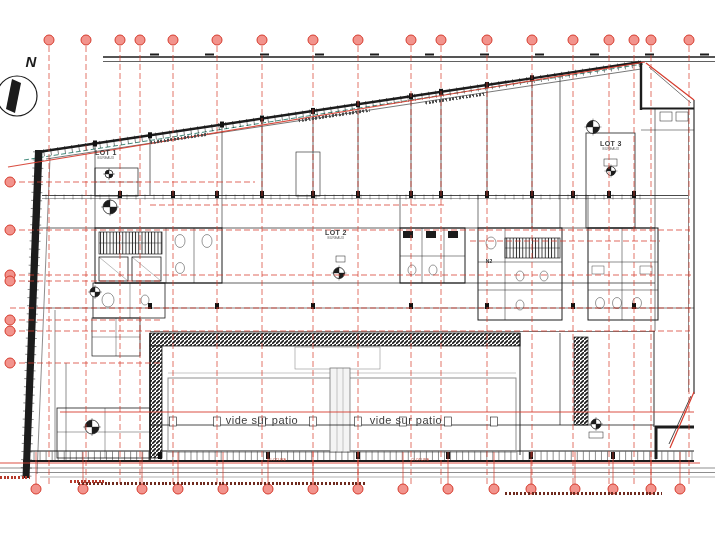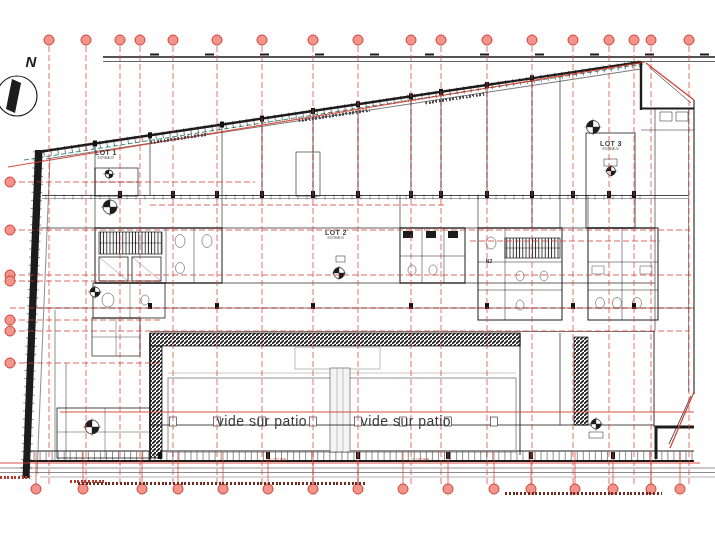--- a/index.html
+++ b/index.html
@@ -5,21 +5,21 @@
   html,body{margin:0;padding:0;background:#e8e8e8;}
   #canvas{position:relative;width:715px;height:536px;background:#ffffff;overflow:hidden;
           font-family:"Liberation Sans", sans-serif;}
   #plan-svg{position:absolute;left:0;top:0;width:715px;height:536px;}
   .lbl{position:absolute;transform:translateX(-50%);text-align:center;color:#2e2e2e;
        line-height:1.1;white-space:nowrap;}
   .compass-n{font-size:15px;font-weight:700;font-style:italic;color:#1c1c1c;}
   .lot-label{font-size:7px;font-weight:700;letter-spacing:.4px;color:#3a3a3a;}
   .lot-sub{font-size:3.2px;font-weight:400;letter-spacing:.2px;color:#555;}
   .n2-label{font-size:5px;font-weight:700;color:#333;}
-  .patio-label{font-size:14px;color:#3c3c3c;letter-spacing:.5px;}
+  .patio-label{font-size:11px;color:#3c3c3c;letter-spacing:.5px;}
   .cloture-label{font-size:3.6px;color:#c23b2a;letter-spacing:.2px;}
   .mstrip{position:absolute;height:2.5px;
           background:repeating-linear-gradient(90deg,#4a4a4a 0 1.8px,transparent 1.8px 3.4px);}
   .nstrip{position:absolute;height:3px;
           background:repeating-linear-gradient(90deg,#6e2a1e 0 2px,transparent 2px 3.8px);}
   .rstrip{position:absolute;height:3px;
           background:repeating-linear-gradient(90deg,#b5392b 0 2px,transparent 2px 3.6px);}
 </style>
 </head>
 <body>

